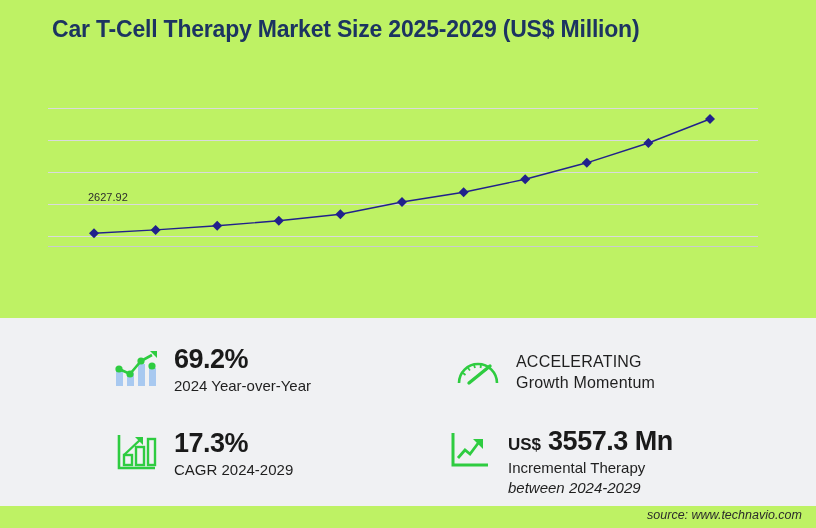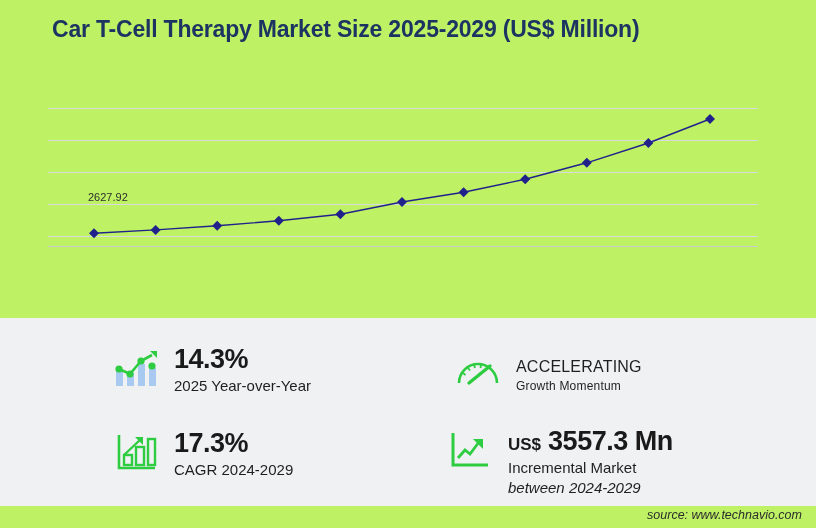--- a/index.html
+++ b/index.html
@@ -49,21 +49,21 @@
   .big{
     font-size:27px;font-weight:bold;color:#1a1a1a;
     line-height:1.05;letter-spacing:-0.5px;white-space:nowrap;
   }
   .big .unit{font-size:17px;font-weight:bold;letter-spacing:0;}
   .sub{
     font-size:15px;color:#1f1f1f;line-height:1.33;
     white-space:nowrap;margin-top:3px;
   }
   .cap{
-    font-size:12px;color:#1f1f1f;line-height:1.35;
+    font-size:16px;color:#1f1f1f;line-height:1.35;
     white-space:nowrap;letter-spacing:0.2px;
   }
   .cap.first{font-size:16px;}
 
   
   #stat-yoy{left:112px;top:26px;}
   #stat-cagr{left:112px;top:110px;}
   #stat-momentum{left:454px;top:28px;align-items:flex-end;}
   #stat-incremental{left:446px;top:108px;}
 
@@ -135,22 +135,22 @@
           <rect x="36" y="21" width="7" height="18" fill="#a8c9f0"></rect>
           <polyline points="6,22 17,27 28,14 39,8" fill="none" stroke="#2ecc40" stroke-width="2.6"></polyline>
           <polygon points="37,4 44,4 44,11" fill="#2ecc40"></polygon>
           <circle cx="6" cy="22" r="3.6" fill="#2ecc40"></circle>
           <circle cx="17" cy="27" r="3.6" fill="#2ecc40"></circle>
           <circle cx="28" cy="14" r="3.6" fill="#2ecc40"></circle>
           <circle cx="39" cy="19" r="3.6" fill="#2ecc40"></circle>
         </svg>
       </div>
       <div class="txt">
-        <div class="big">14.3%</div>
-        <div class="sub">2025 Year-over-Year</div>
+        <div class="big">69.2%</div>
+        <div class="sub">2024 Year-over-Year</div>
       </div>
     </div>
 
     <div class="stat" id="stat-cagr">
       <div class="ico">
         <svg width="42" height="42" viewBox="0 0 42 42">
           <path d="M4 4 L4 37 L40 37" fill="none" stroke="#2ecc40" stroke-width="2.6"></path>
           <rect x="9" y="24" width="8" height="10" fill="none" stroke="#2ecc40" stroke-width="2.4"></rect>
           <rect x="21" y="16" width="8" height="18" fill="none" stroke="#2ecc40" stroke-width="2.4"></rect>
           <rect x="33" y="8" width="7" height="26" fill="none" stroke="#2ecc40" stroke-width="2.4"></rect>
@@ -188,20 +188,20 @@
           <path d="M4 3 L4 35 L39 35" fill="none" stroke="#2ecc40" stroke-width="3"></path>
           <polyline points="9,28 16,20 21,24 30,12" fill="none" stroke="#2ecc40" stroke-width="2.8"></polyline>
           <polygon points="24,9 34,9 34,19" fill="#2ecc40"></polygon>
         </svg>
       </div>
       <div class="txt">
         <div class="big">
           <span class="unit">US$</span>
           <span>3557.3 Mn</span>
         </div>
-        <div class="sub">Incremental Market</div>
+        <div class="sub">Incremental Therapy</div>
         <div class="sub" style="margin-top:0;font-style:italic;">between 2024-2029</div>
       </div>
     </div>
   </div>
 
   <div class="source">source: www.technavio.com</div>
 </div>
 
 </body></html>

